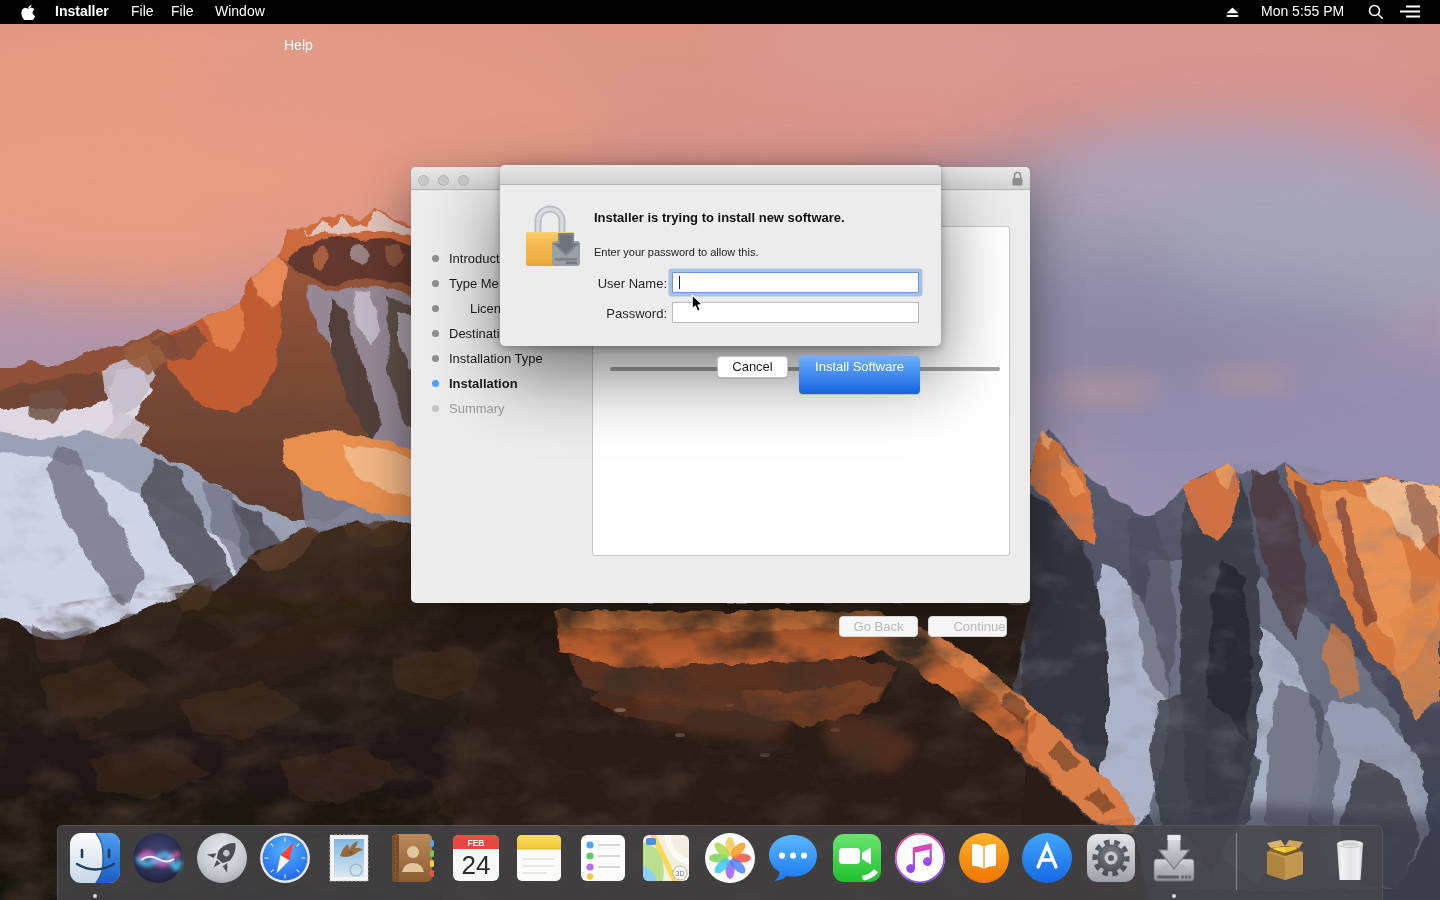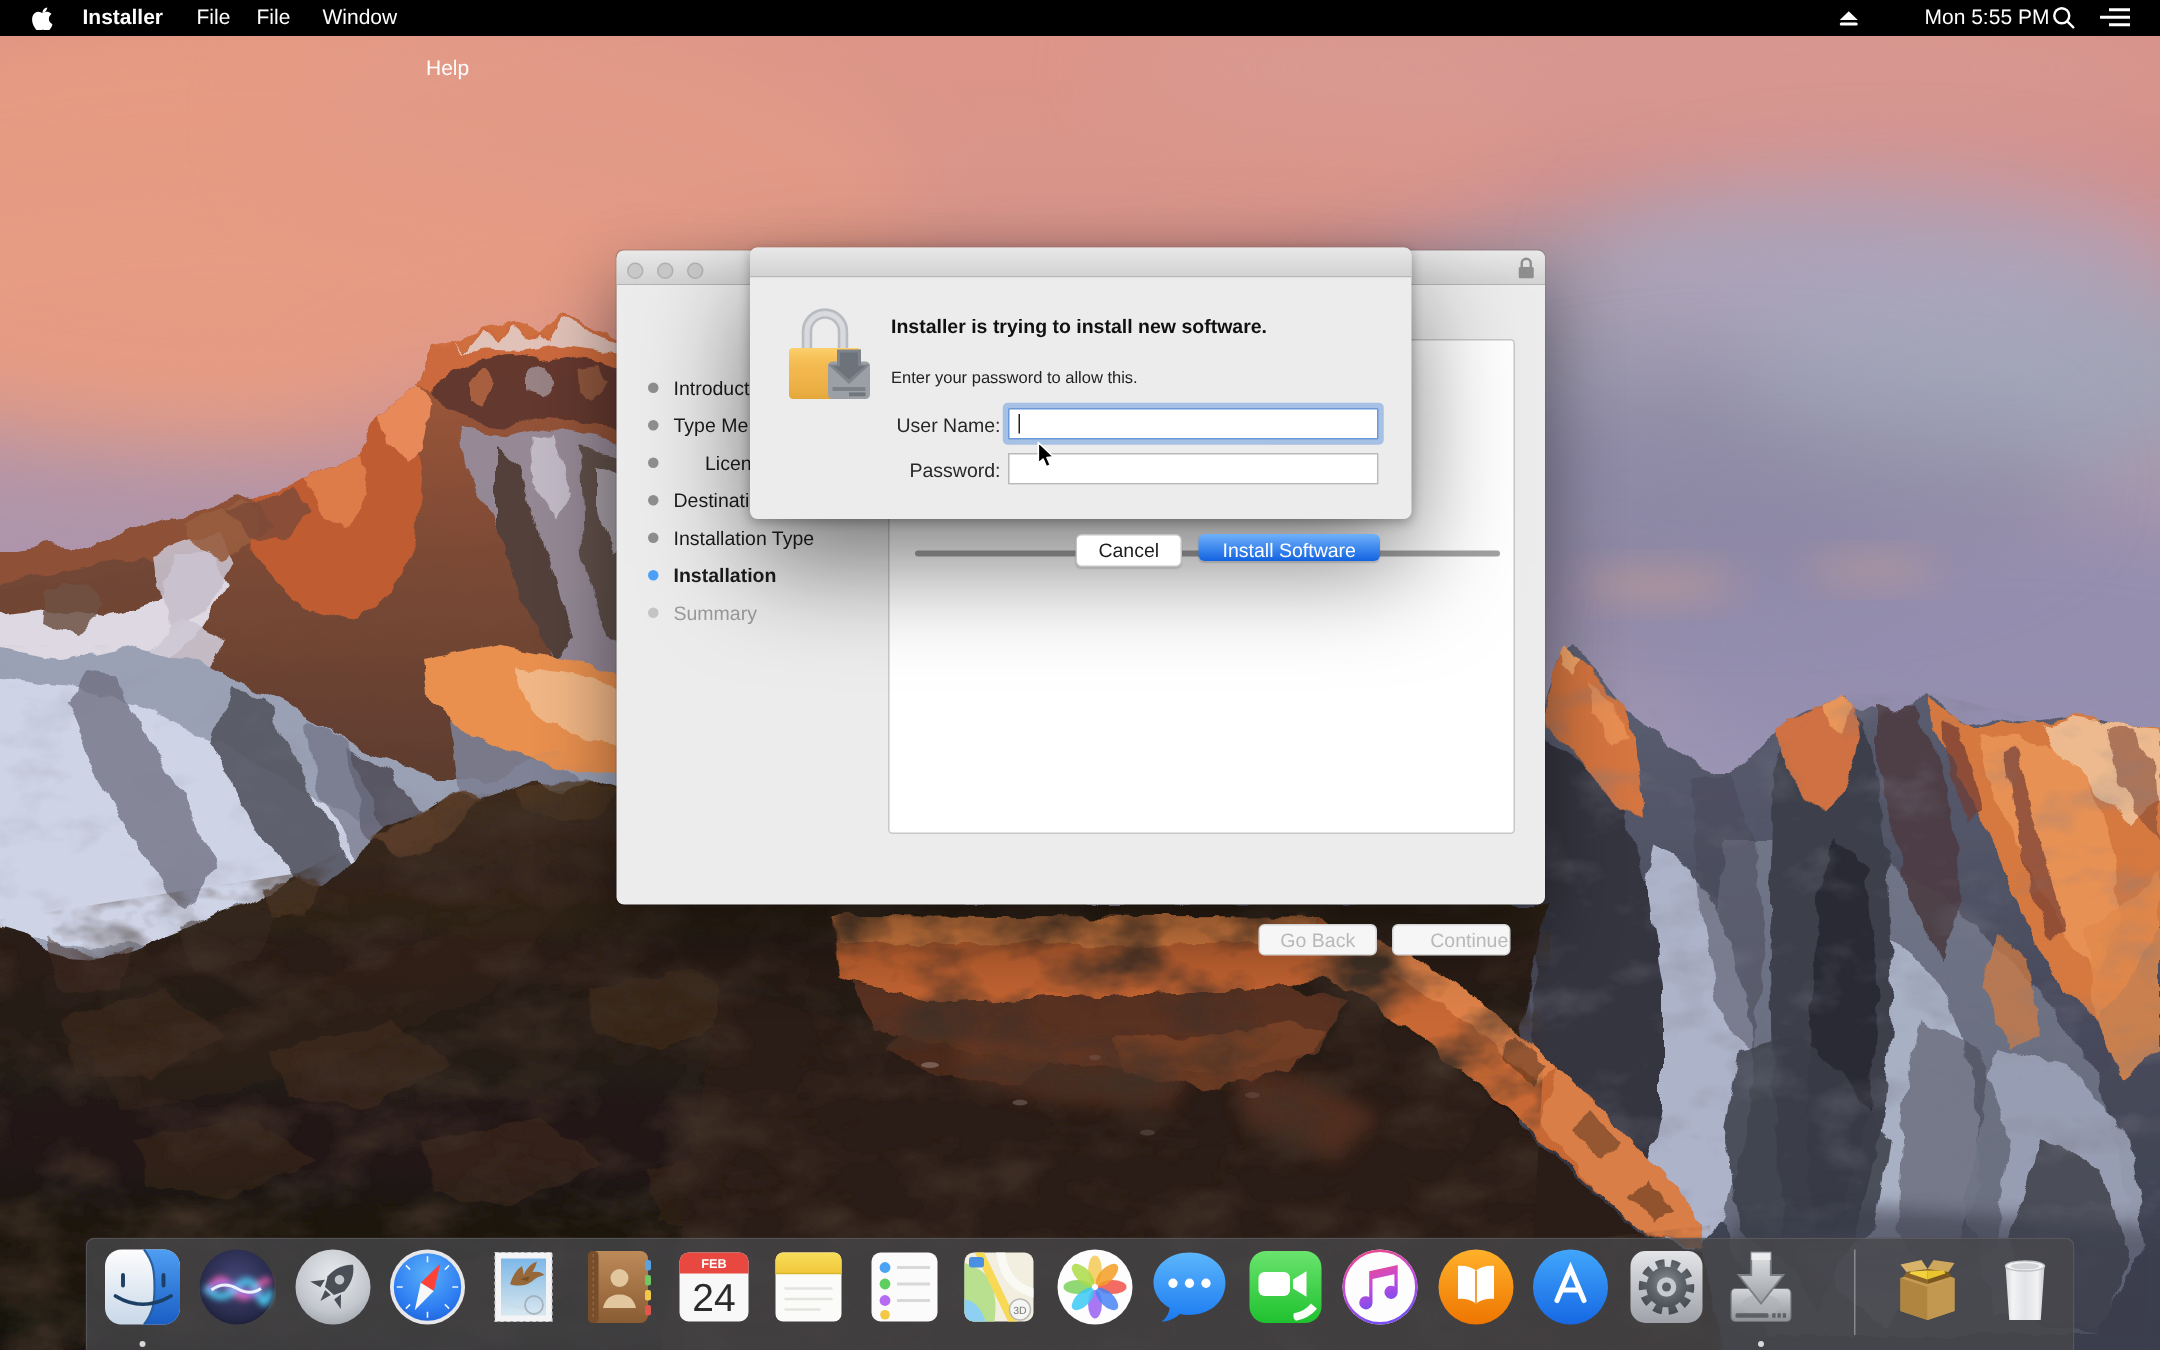--- a/index.html
+++ b/index.html
@@ -18,21 +18,21 @@
   #content{position:absolute;left:592px;top:226px;width:418px;height:330px;background:#fff;border:1px solid #c8c8c8;border-radius:3px;box-sizing:border-box;}
   #pbar{position:absolute;left:610px;top:367px;width:390px;height:4px;border-radius:2px;background:#a2a2a2;}
   .wbtn{position:absolute;top:571px;width:79px;height:21px;border-radius:4px;background:#f6f6f6;border:1px solid #d5d5d5;box-sizing:border-box;color:#b8b8b8;font-size:13px;text-align:center;line-height:19px;margin-top:45px;}
   
   #dlg{position:absolute;left:500px;top:165px;width:441px;height:181px;background:#ececec;border-radius:5px;box-shadow:0 30px 70px rgba(0,0,0,.5), 0 2px 8px rgba(0,0,0,.3);}
   #dtitle{position:absolute;left:0;top:0;width:100%;height:19px;border-radius:5px 5px 0 0;background:linear-gradient(#e8e8e8,#d2d2d2);border-bottom:1px solid #b7b7b7;}
   #dlg .fieldlab{position:absolute;font-size:13px;color:#272727;text-align:right;width:100px;}
   .tfield{position:absolute;left:672px;width:247px;height:21px;background:#fff;border:1px solid #b9b9b9;box-sizing:border-box;}
   #uf{border:1px solid #6a99d8;box-shadow:0 0 0 3.5px rgba(125,167,222,.62);border-radius:1px;}
   #cancel{position:absolute;left:717px;top:356px;width:71px;height:22px;border-radius:4px;background:#fff;border:1px solid #c3c3c3;box-sizing:border-box;font-size:13px;color:#1d1d1f;text-align:center;line-height:20px;box-shadow:0 1px 1px rgba(0,0,0,.12);}
-  #install{position:absolute;left:799px;top:356px;width:121px;height:18px;border-radius:4px;background:linear-gradient(#6fb1fa,#1263e2);font-size:13px;color:#fff;text-align:center;line-height:22px;box-shadow:0 1px 1px rgba(0,0,0,.15);}
+  #install{position:absolute;left:799px;top:356px;width:121px;height:38px;border-radius:4px;background:linear-gradient(#6fb1fa,#1263e2);font-size:13px;color:#fff;text-align:center;line-height:22px;box-shadow:0 1px 1px rgba(0,0,0,.15);}
   
   #dock{position:absolute;left:57px;top:825px;width:1326px;height:75px;background:rgba(71,71,75,.80);border:1px solid rgba(120,120,125,.35);border-bottom:none;border-radius:6px 6px 0 0;box-sizing:border-box;}
   .dicon{position:absolute;top:832px;width:52px;height:52px;}
   .ddot{position:absolute;top:894px;width:4px;height:4px;border-radius:50%;background:#d8d8d8;}
 </style>
 </head>
 <body>
 <svg id="wall" viewBox="0 0 1440 900" preserveAspectRatio="none">
   <defs>
     <linearGradient id="sky" x1="0" y1="0" x2="0" y2="1">
@@ -230,21 +230,21 @@
     </svg>
   <div class="it" style="left:55px;font-weight:bold;">Installer</div>
   <div class="it" style="left:131px;">File</div>
   <div class="it" style="left:171px;">File</div>
   <div class="it" style="left:215px;">Window</div>
   <div class="it" style="left:284px;margin-top:34px;">Help</div>
   <svg class="it" style="left:1225px;top:5px" width="15" height="14" viewBox="0 0 15 14">
       <path fill="#fff" d="M1.5,8.3 L7.5,2.5 L13.5,8.3 Z"></path>
       <rect x="1.5" y="10" width="12" height="2" rx="1" fill="#fff"></rect>
     </svg>
-  <div class="it" style="left:1261px;font-size:14px;margin-left:22px;">Mon 5:55 PM</div>
+  <div class="it" style="left:1261px;font-size:14px;">Mon 5:55 PM</div>
   <svg class="it" style="left:1368px;top:4px" width="16" height="16" viewBox="0 0 16 16">
       <circle cx="6.5" cy="6.5" r="5" fill="none" stroke="#fff" stroke-width="1.6"></circle>
       <line x1="10.2" y1="10.2" x2="14.2" y2="14.2" stroke="#fff" stroke-width="1.6" stroke-linecap="round"></line>
     </svg>
   <svg class="it" style="left:1400px;top:5px" width="20" height="14" viewBox="0 0 20 14">
       <rect x="6" y="0.5" width="14" height="2" fill="#fff"></rect>
       <rect x="0" y="5.5" width="20" height="2" fill="#fff"></rect>
       <rect x="6" y="10.5" width="14" height="2" fill="#fff"></rect>
     </svg>
 </div>

